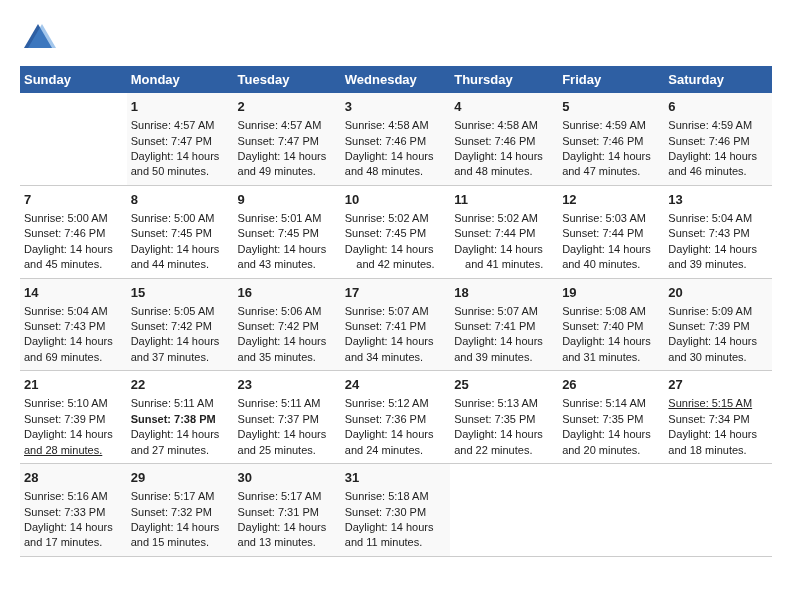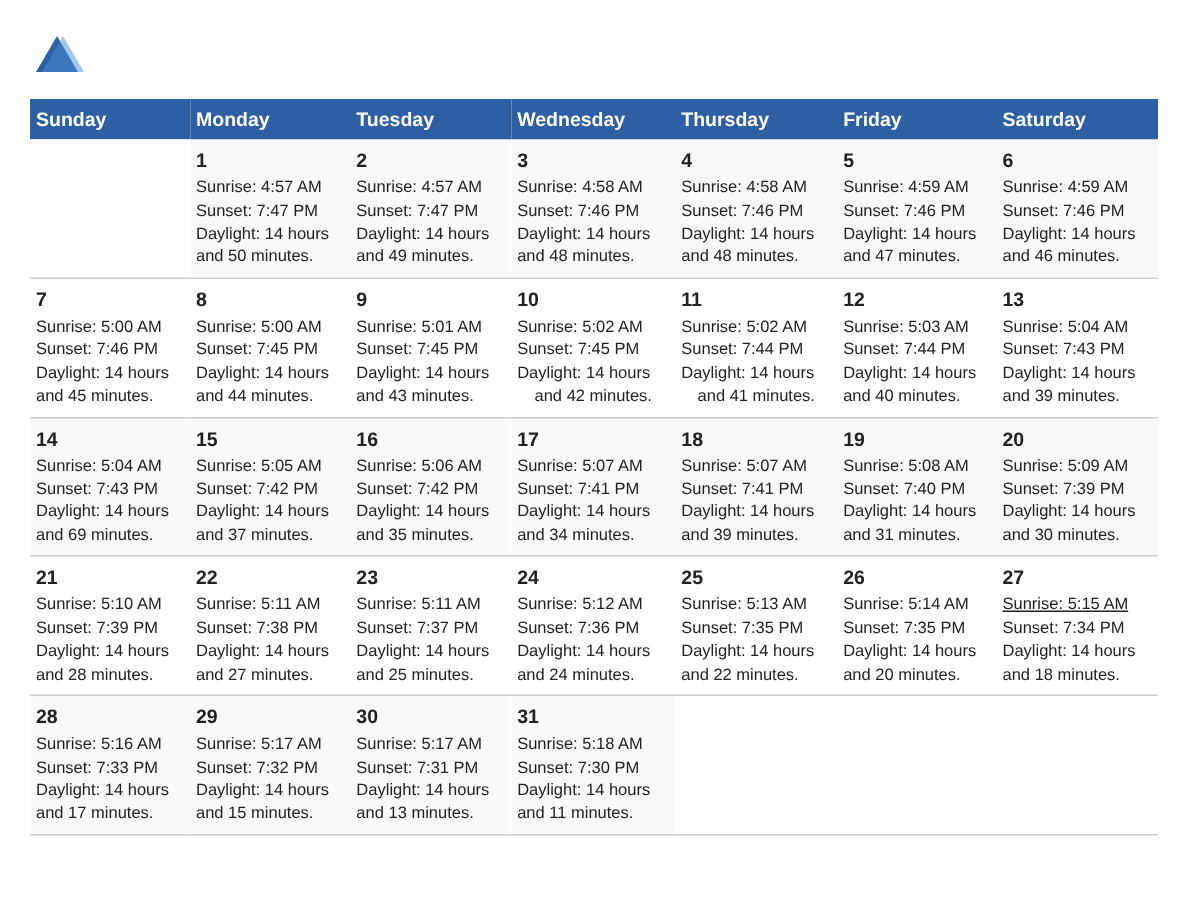--- a/index.html
+++ b/index.html
@@ -264,26 +264,26 @@
           <span style="display: block;">Daylight: 14 hours</span>
           <span style="display: block;">and 30 minutes.</span>
         </td>
       </tr>
       <tr>
         <td>
           <span class="day-num">21</span>
           <span style="display: block;">Sunrise: 5:10 AM</span>
           <span style="display: block;">Sunset: 7:39 PM</span>
           <span style="display: block;">Daylight: 14 hours</span>
-          <span style="display: block;">and 28 minutes.</span>
+          <span style="display: block; text-decoration: underline;">and 28 minutes.</span>
         </td>
         <td>
           <span class="day-num">22</span>
           <span style="display: block;">Sunrise: 5:11 AM</span>
-          <span style="display: block;">Sunset: 7:38 PM</span>
+          <span style="display: block; font-weight: bold;">Sunset: 7:38 PM</span>
           <span style="display: block;">Daylight: 14 hours</span>
           <span style="display: block;">and 27 minutes.</span>
         </td>
         <td>
           <span class="day-num">23</span>
           <span style="display: block;">Sunrise: 5:11 AM</span>
           <span style="display: block;">Sunset: 7:37 PM</span>
           <span style="display: block;">Daylight: 14 hours</span>
           <span style="display: block;">and 25 minutes.</span>
         </td>

